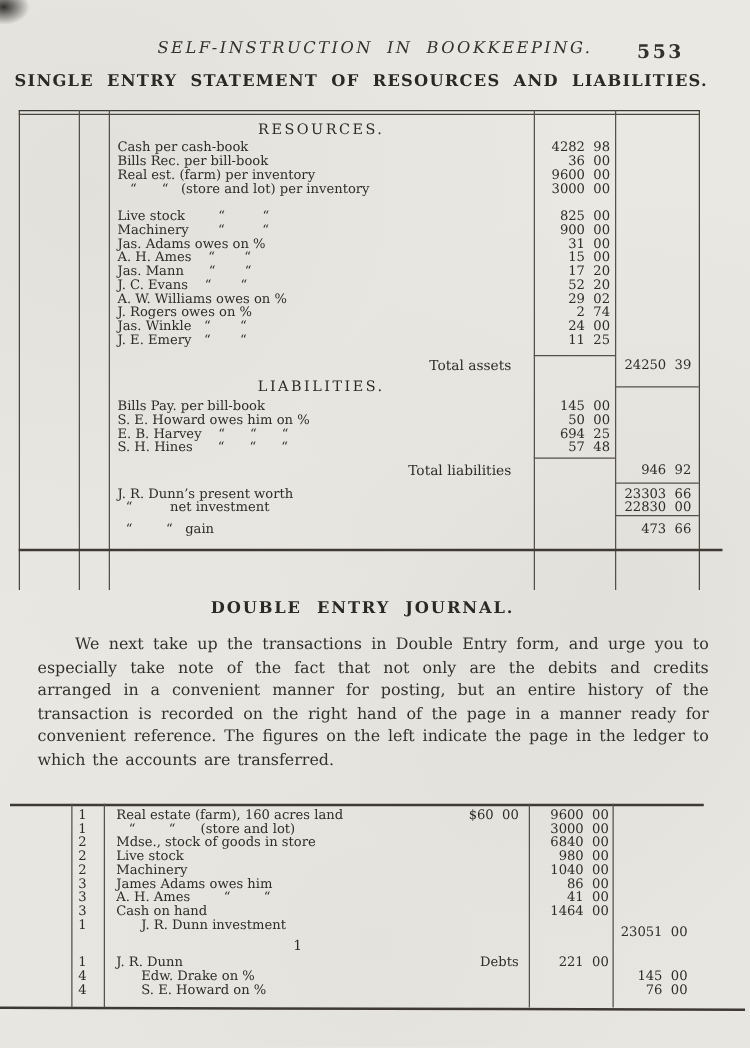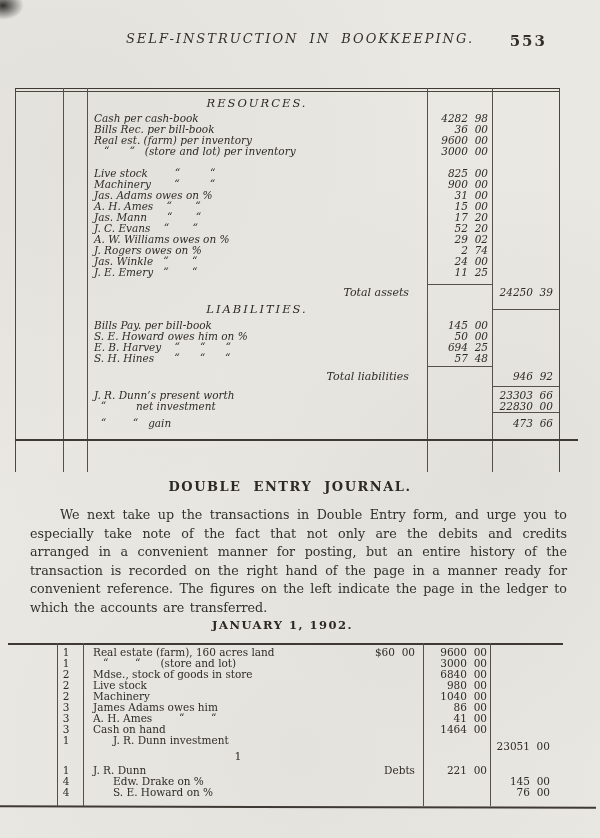--- a/index.html
+++ b/index.html
@@ -28,21 +28,21 @@
   .folio{
     position:absolute;top:32px;right:53px;font-size:15px;letter-spacing:2px;color:#34312b;font-weight:bold;
   }
   .statement-title{
     position:absolute;top:58px;left:0;width:578px;text-align:center;
     font-weight:bold;font-size:13px;letter-spacing:1px;word-spacing:5px;color:#2c2923;
   }
   
   .stable{
     position:absolute;left:15px;top:88px;width:543px;height:384px;
-    border-left:1px solid #4b473f;border-right:1px solid #4b473f;font-style:italic;
+    border-left:1px solid #4b473f;border-right:1px solid #4b473f;
   }
   .dblline{position:absolute;top:0;left:-1px;right:-1px;height:2px;
     border-top:1.5px solid #3e3a33;border-bottom:1px solid #4b473f;}
   .vline{position:absolute;top:0;bottom:0;width:1px;background:#55514a;}
   .hrule{position:absolute;height:1px;background:#55514a;}
   .sec-head{
     position:absolute;left:71px;width:340px;text-align:center;
     font-size:11.5px;letter-spacing:2px;color:#2e2b25;
   }
   .srow{position:absolute;left:0;right:0;height:11px;font-size:10.5px;line-height:11px;}
@@ -80,20 +80,21 @@
     font-size:11px;top:107px;}
 </style>
 </head>
 <body>
 
 <div class="page">
   <div class="smudge"></div>
 
   <div class="running-header">SELF-INSTRUCTION IN BOOKKEEPING.</div>
   <div class="folio">553</div>
+  <div class="statement-title">SINGLE ENTRY STATEMENT OF RESOURCES AND LIABILITIES.</div>
 
   <div class="stable">
     <div class="dblline"></div>
     <div class="vline" style="left:47px;"></div>
     <div class="vline" style="left:71px;"></div>
     <div class="vline" style="left:411px;"></div>
     <div class="vline" style="left:476px;"></div>
 
     <div class="hrule" style="left:411px;width:65px;top:196px;"></div>
     <div class="hrule" style="left:411px;width:65px;top:278px;"></div>
@@ -199,21 +200,20 @@
       </div>
     <div class="srow" style="top:330px;">
         <span class="desc">  “        “   gain</span>
         <span class="tot">473  66</span>
       </div>
   </div>
   <div class="t-bottom"></div>
 
   <div class="journal-heading">DOUBLE ENTRY JOURNAL.</div>
   <div class="intro">We next take up the transactions in Double Entry form, and urge you to especially take note of the fact that not only are the debits and credits arranged in a convenient manner for posting, but an entire history of the transaction is recorded on the right hand of the page in a manner ready for convenient reference.  The figures on the left indicate the page in the ledger to which the accounts are transferred.</div>
-  <div class="date-heading">JANUARY 1, 1902.</div>
 
   <div class="jtable">
     <div class="j-top"></div>
     <div class="j-bottom"></div>
     <div class="vline" style="left:49px;"></div>
     <div class="vline" style="left:75px;"></div>
     <div class="vline" style="left:415px;"></div>
     <div class="vline" style="left:482px;"></div>
 
     <div class="jrow" style="top:4px;">

